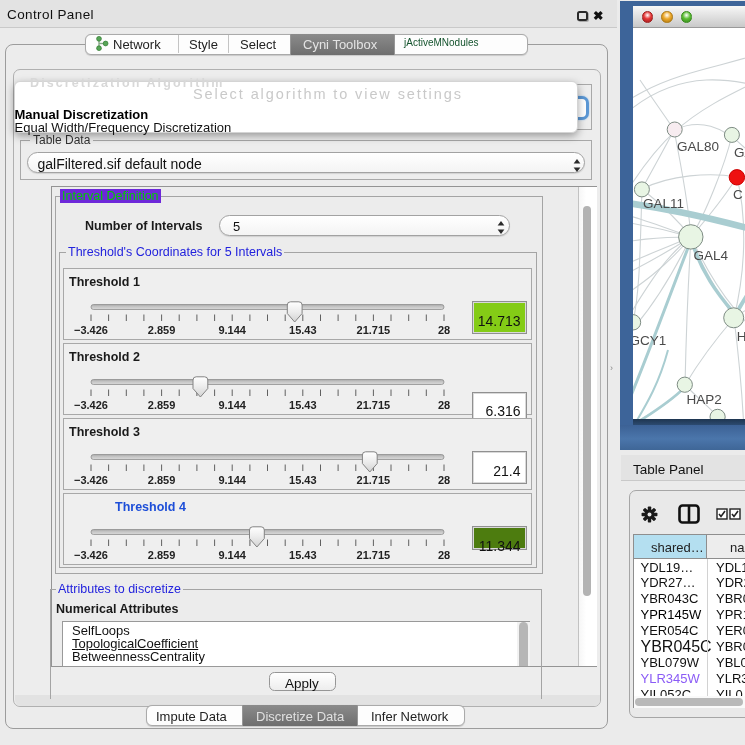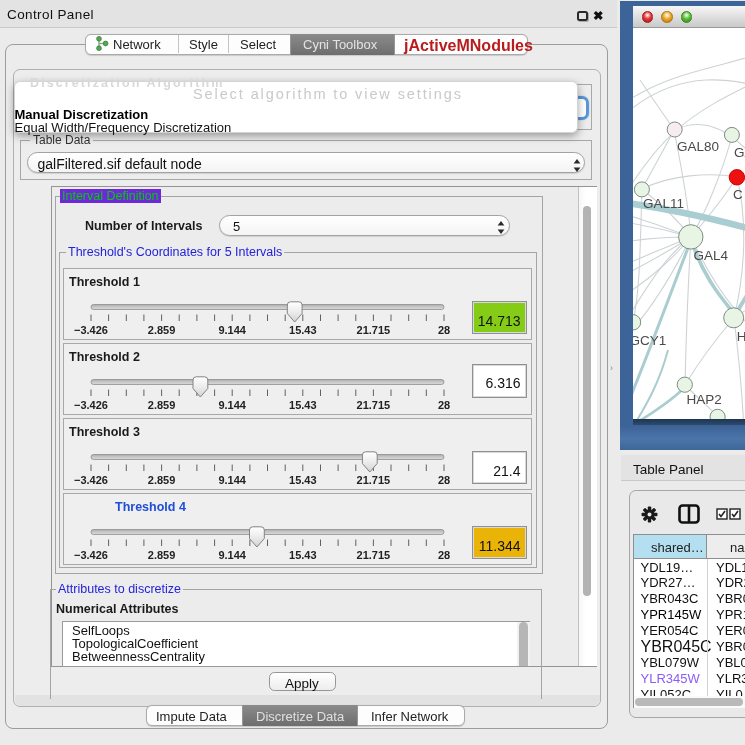--- a/index.html
+++ b/index.html
@@ -18,21 +18,21 @@
 <line x1="3" y1="3" x2="3" y2="12" stroke="#8aa98a" stroke-width="1.4"></line>
 <line x1="3" y1="7.5" x2="9" y2="7.5" stroke="#8aa98a" stroke-width="1.4"></line>
 <circle cx="3" cy="2.8" r="2.4" fill="#57a557" stroke="#2f7a2f" stroke-width="0.7"></circle>
 <circle cx="9.6" cy="7.5" r="2.4" fill="#57a557" stroke="#2f7a2f" stroke-width="0.7"></circle>
 <circle cx="3" cy="12.2" r="2.4" fill="#57a557" stroke="#2f7a2f" stroke-width="0.7"></circle>
 </svg>
 <div class="ab" style="left:113px;top:38px;font-size:13px;color:#222;font-weight:normal;white-space:nowrap;line-height:1;z-index:7;">Network</div>
 <div class="ab" style="left:189px;top:38px;font-size:13px;color:#222;font-weight:normal;white-space:nowrap;line-height:1;z-index:7;">Style</div>
 <div class="ab" style="left:240px;top:38px;font-size:13px;color:#222;font-weight:normal;white-space:nowrap;line-height:1;z-index:7;">Select</div>
 <div class="ab" style="left:303px;top:38px;font-size:13px;color:#e4e4e4;font-weight:normal;white-space:nowrap;line-height:1;z-index:7;">Cyni Toolbox</div>
-<div class="ab" style="left:404px;top:38px;font-size:16px;color:#b91c1c;font-weight:bold;white-space:nowrap;line-height:1;z-index:7;">jActiveMNodules</div>
+<div class="ab" style="left:404px;top:38px;font-size:10px;color:#14532d;font-weight:normal;white-space:nowrap;line-height:1;z-index:7;">jActiveMNodules</div>
 <div class="ab" style="left:13px;top:69px;width:588px;height:638px;background:#ededed;border:1px solid #b0b0b0;border-radius:7px;"></div>
 <div class="ab" style="left:14.5px;top:695px;width:585px;height:11px;background:#e2e2e2;border-radius:0 0 6px 6px;"></div>
 <div class="ab" style="left:20px;top:84px;width:572px;height:46px;border:1px solid #a8a8a8;"></div>
 <div class="ab" style="left:566px;top:96px;width:22.5px;height:23.5px;background:#fff;border:3px solid #5b97d4;border-radius:7px;box-shadow:0 0 2px #9cc3e8;"></div>
 <div class="ab" style="left:20px;top:140px;width:572px;height:40px;border:1px solid #a8a8a8;"></div>
 <div class="ab" style="left:30px;top:134px;font-size:12px;color:#333;font-weight:normal;white-space:nowrap;line-height:1;z-index:2;"><span style="background:#ededed;padding:0 3px;">Table Data</span></div>
 <div class="ab" style="left:27px;top:151.5px;width:558px;height:21.5px;background:linear-gradient(#ffffff,#f4f4f4);border:1px solid #a2a2a2;border-radius:11px;box-shadow:0 1px 1px rgba(0,0,0,0.12);"></div>
 <div class="ab" style="left:37.5px;top:156.5px;font-size:14px;color:#111;font-weight:normal;white-space:nowrap;line-height:1;">galFiltered.sif default node</div>
 <svg class="ab" style="left:572.5px;top:158.5px;" width="8" height="13" viewBox="0 0 8 13">
 <path d="M4 0 L7.4 4.4 L0.6 4.4 Z" fill="#2a2a2a"></path>
@@ -129,21 +129,21 @@
       <line x1="362.3" y1="13.5" x2="362.3" y2="20" stroke="#606060" stroke-width="1"></line>
       <line x1="380.0" y1="13.5" x2="380.0" y2="20" stroke="#606060" stroke-width="1"></line>
 <path d="M129.0 4 Q129.0 0.8 132.2 0.8 L140.6 0.8 Q143.8 0.8 143.8 4 L143.8 12.5 L136.4 21 L129.0 12.5 Z" fill="url(#thm)" stroke="#838383" stroke-width="1"></path>
 </svg>
     <div style="position:absolute;left:2.0px;top:55.5px;width:50px;text-align:center;font-size:11px;font-weight:bold;color:#222;">−3.426</div>
     <div style="position:absolute;left:72.6px;top:55.5px;width:50px;text-align:center;font-size:11px;font-weight:bold;color:#222;">2.859</div>
     <div style="position:absolute;left:143.2px;top:55.5px;width:50px;text-align:center;font-size:11px;font-weight:bold;color:#222;">9.144</div>
     <div style="position:absolute;left:213.8px;top:55.5px;width:50px;text-align:center;font-size:11px;font-weight:bold;color:#222;">15.43</div>
     <div style="position:absolute;left:284.4px;top:55.5px;width:50px;text-align:center;font-size:11px;font-weight:bold;color:#222;">21.715</div>
     <div style="position:absolute;left:355.0px;top:55.5px;width:50px;text-align:center;font-size:11px;font-weight:bold;color:#222;">28</div>
-    <div style="position:absolute;left:407.5px;top:20px;width:55.5px;height:34px;background:#fff;border:1px solid #909090;box-shadow:inset 0 0 0 1px #d9d9d9;">
+    <div style="position:absolute;left:407.5px;top:48px;width:55.5px;height:34px;background:#fff;border:1px solid #909090;box-shadow:inset 0 0 0 1px #d9d9d9;">
       <div style="position:absolute;right:5.5px;top:10.5px;font-size:14px;color:#111;">6.316</div>
     </div>
   </div>
 <div class="ab" style="left:63px;top:417.5px;width:469px;height:72px;background:#efefef;border:1px solid #a8a8a8;">
     <div style="position:absolute;left:5px;top:6px;font-weight:bold;font-size:12.5px;color:#1a1a1a;">Threshold 3</div>
     <svg width="468" height="26" viewBox="0 0 468 26" style="position:absolute;left:0;top:32.5px;">
 <rect x="27" y="3.5" width="353" height="5" rx="2.5" fill="url(#trk)" stroke="#8e8e8e" stroke-width="0.8"></rect>
 <line x1="27.0" y1="13.5" x2="27.0" y2="20" stroke="#606060" stroke-width="1"></line>
       <line x1="44.6" y1="13.5" x2="44.6" y2="20" stroke="#606060" stroke-width="1"></line>
       <line x1="62.3" y1="13.5" x2="62.3" y2="20" stroke="#606060" stroke-width="1"></line>
@@ -203,30 +203,30 @@
       <line x1="362.3" y1="13.5" x2="362.3" y2="20" stroke="#606060" stroke-width="1"></line>
       <line x1="380.0" y1="13.5" x2="380.0" y2="20" stroke="#606060" stroke-width="1"></line>
 <path d="M185.5 4 Q185.5 0.8 188.7 0.8 L197.1 0.8 Q200.3 0.8 200.3 4 L200.3 12.5 L192.9 21 L185.5 12.5 Z" fill="url(#thm)" stroke="#838383" stroke-width="1"></path>
 </svg>
     <div style="position:absolute;left:2.0px;top:55.5px;width:50px;text-align:center;font-size:11px;font-weight:bold;color:#222;">−3.426</div>
     <div style="position:absolute;left:72.6px;top:55.5px;width:50px;text-align:center;font-size:11px;font-weight:bold;color:#222;">2.859</div>
     <div style="position:absolute;left:143.2px;top:55.5px;width:50px;text-align:center;font-size:11px;font-weight:bold;color:#222;">9.144</div>
     <div style="position:absolute;left:213.8px;top:55.5px;width:50px;text-align:center;font-size:11px;font-weight:bold;color:#222;">15.43</div>
     <div style="position:absolute;left:284.4px;top:55.5px;width:50px;text-align:center;font-size:11px;font-weight:bold;color:#222;">21.715</div>
     <div style="position:absolute;left:355.0px;top:55.5px;width:50px;text-align:center;font-size:11px;font-weight:bold;color:#222;">28</div>
-    <div style="position:absolute;left:407.5px;top:32.8px;width:55.5px;height:33px;background:#eab308;border:1px solid #909090;box-shadow:inset 0 0 0 1px #d9d9d9;">
+    <div style="position:absolute;left:407.5px;top:32.8px;width:55.5px;height:24px;background:#4d7c0f;border:1px solid #909090;box-shadow:inset 0 0 0 1px #d9d9d9;">
       <div style="position:absolute;right:5.5px;top:10.5px;font-size:14px;color:#111;">11.344</div>
     </div>
   </div>
 <div class="ab" style="left:49.5px;top:589px;width:492.5px;height:110px;border:1px solid #a4a4a4;border-bottom:none;"></div>
 <div class="ab" style="left:56px;top:583px;font-size:12.5px;color:#2222dd;font-weight:normal;white-space:nowrap;line-height:1;z-index:2;"><span style="background:#ececec;padding:0 2px;">Attributes to discretize</span></div>
 <div class="ab" style="left:56px;top:602.5px;font-size:12.5px;color:#1a1a1a;font-weight:bold;white-space:nowrap;line-height:1;">Numerical Attributes</div>
 <div class="ab" style="left:62px;top:620.5px;width:468px;height:46px;background:#ffffff;border:1px solid #999999;"></div>
 <div class="ab" style="left:72px;top:624px;font-size:13px;color:#111;font-weight:normal;white-space:nowrap;line-height:1;">SelfLoops</div>
-<div class="ab" style="left:72px;top:637px;font-size:13px;color:#111;font-weight:normal;white-space:nowrap;line-height:1;">TopologicalCoefficient</div>
+<div class="ab" style="left:72px;top:637px;font-size:13px;color:#111;font-weight:normal;white-space:nowrap;line-height:1;text-decoration:underline;">TopologicalCoefficient</div>
 <div class="ab" style="left:72px;top:650px;font-size:13px;color:#111;font-weight:normal;white-space:nowrap;line-height:1;">BetweennessCentrality</div>
 <div class="ab" style="left:516.5px;top:621.5px;width:13px;height:44.5px;background:#f2f2f2;"></div>
 <div class="ab" style="left:518.5px;top:622px;width:9.5px;height:44px;background:#b6b6b6;border-radius:5px 5px 0 0;"></div>
 <div class="ab" style="left:268.5px;top:672px;width:67.5px;height:19px;background:linear-gradient(#ffffff,#ededed);border:1px solid #969696;border-radius:5.5px;z-index:3;"></div>
 <div class="ab" style="left:285px;top:677px;font-size:13.5px;color:#111;font-weight:normal;white-space:nowrap;line-height:1;z-index:4;">Apply</div>
 <div class="ab" style="left:145.5px;top:704.5px;width:319px;height:21px;background:#fdfdfd;border:1px solid #aaaaaa;border-radius:6px;box-shadow:0 0.5px 1px rgba(0,0,0,0.15);z-index:5;"></div>
 <div class="ab" style="left:241.5px;top:704.5px;width:116.5px;height:21px;background:linear-gradient(#8b8b8b,#6e6e6e);border-left:1px solid #979797;border-right:1px solid #979797;z-index:6;"></div>
 <div class="ab" style="left:156px;top:709.5px;font-size:13px;color:#222;font-weight:normal;white-space:nowrap;line-height:1;z-index:7;">Impute Data</div>
 <div class="ab" style="left:256px;top:709.5px;font-size:13px;color:#e0e0e0;font-weight:normal;white-space:nowrap;line-height:1;z-index:7;">Discretize Data</div>
 <div class="ab" style="left:371px;top:709.5px;font-size:13px;color:#222;font-weight:normal;white-space:nowrap;line-height:1;z-index:7;">Infer Network</div>

